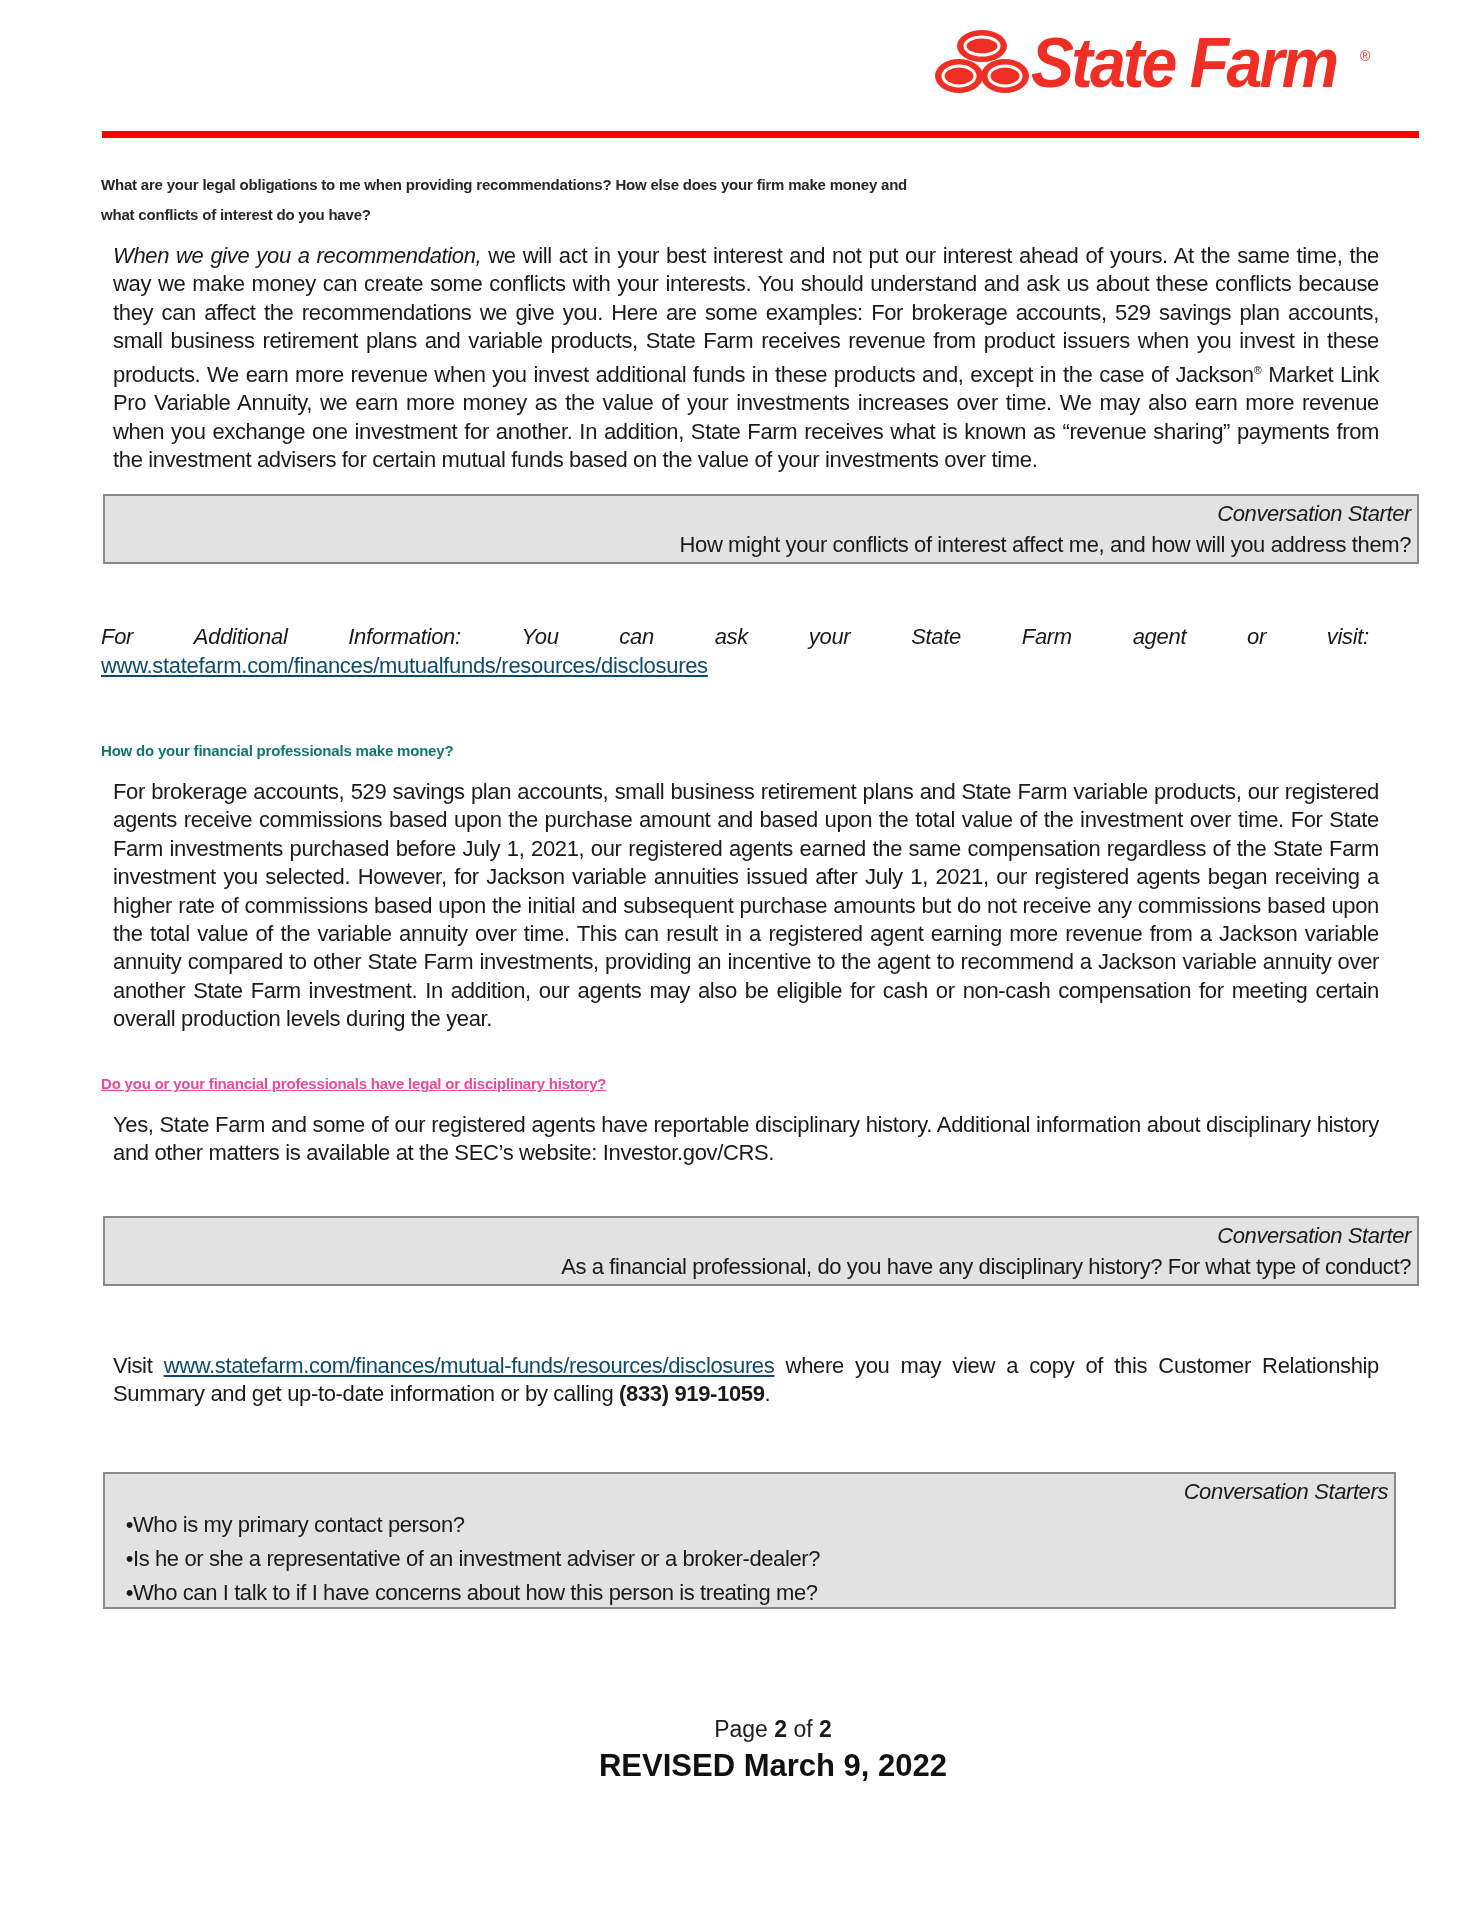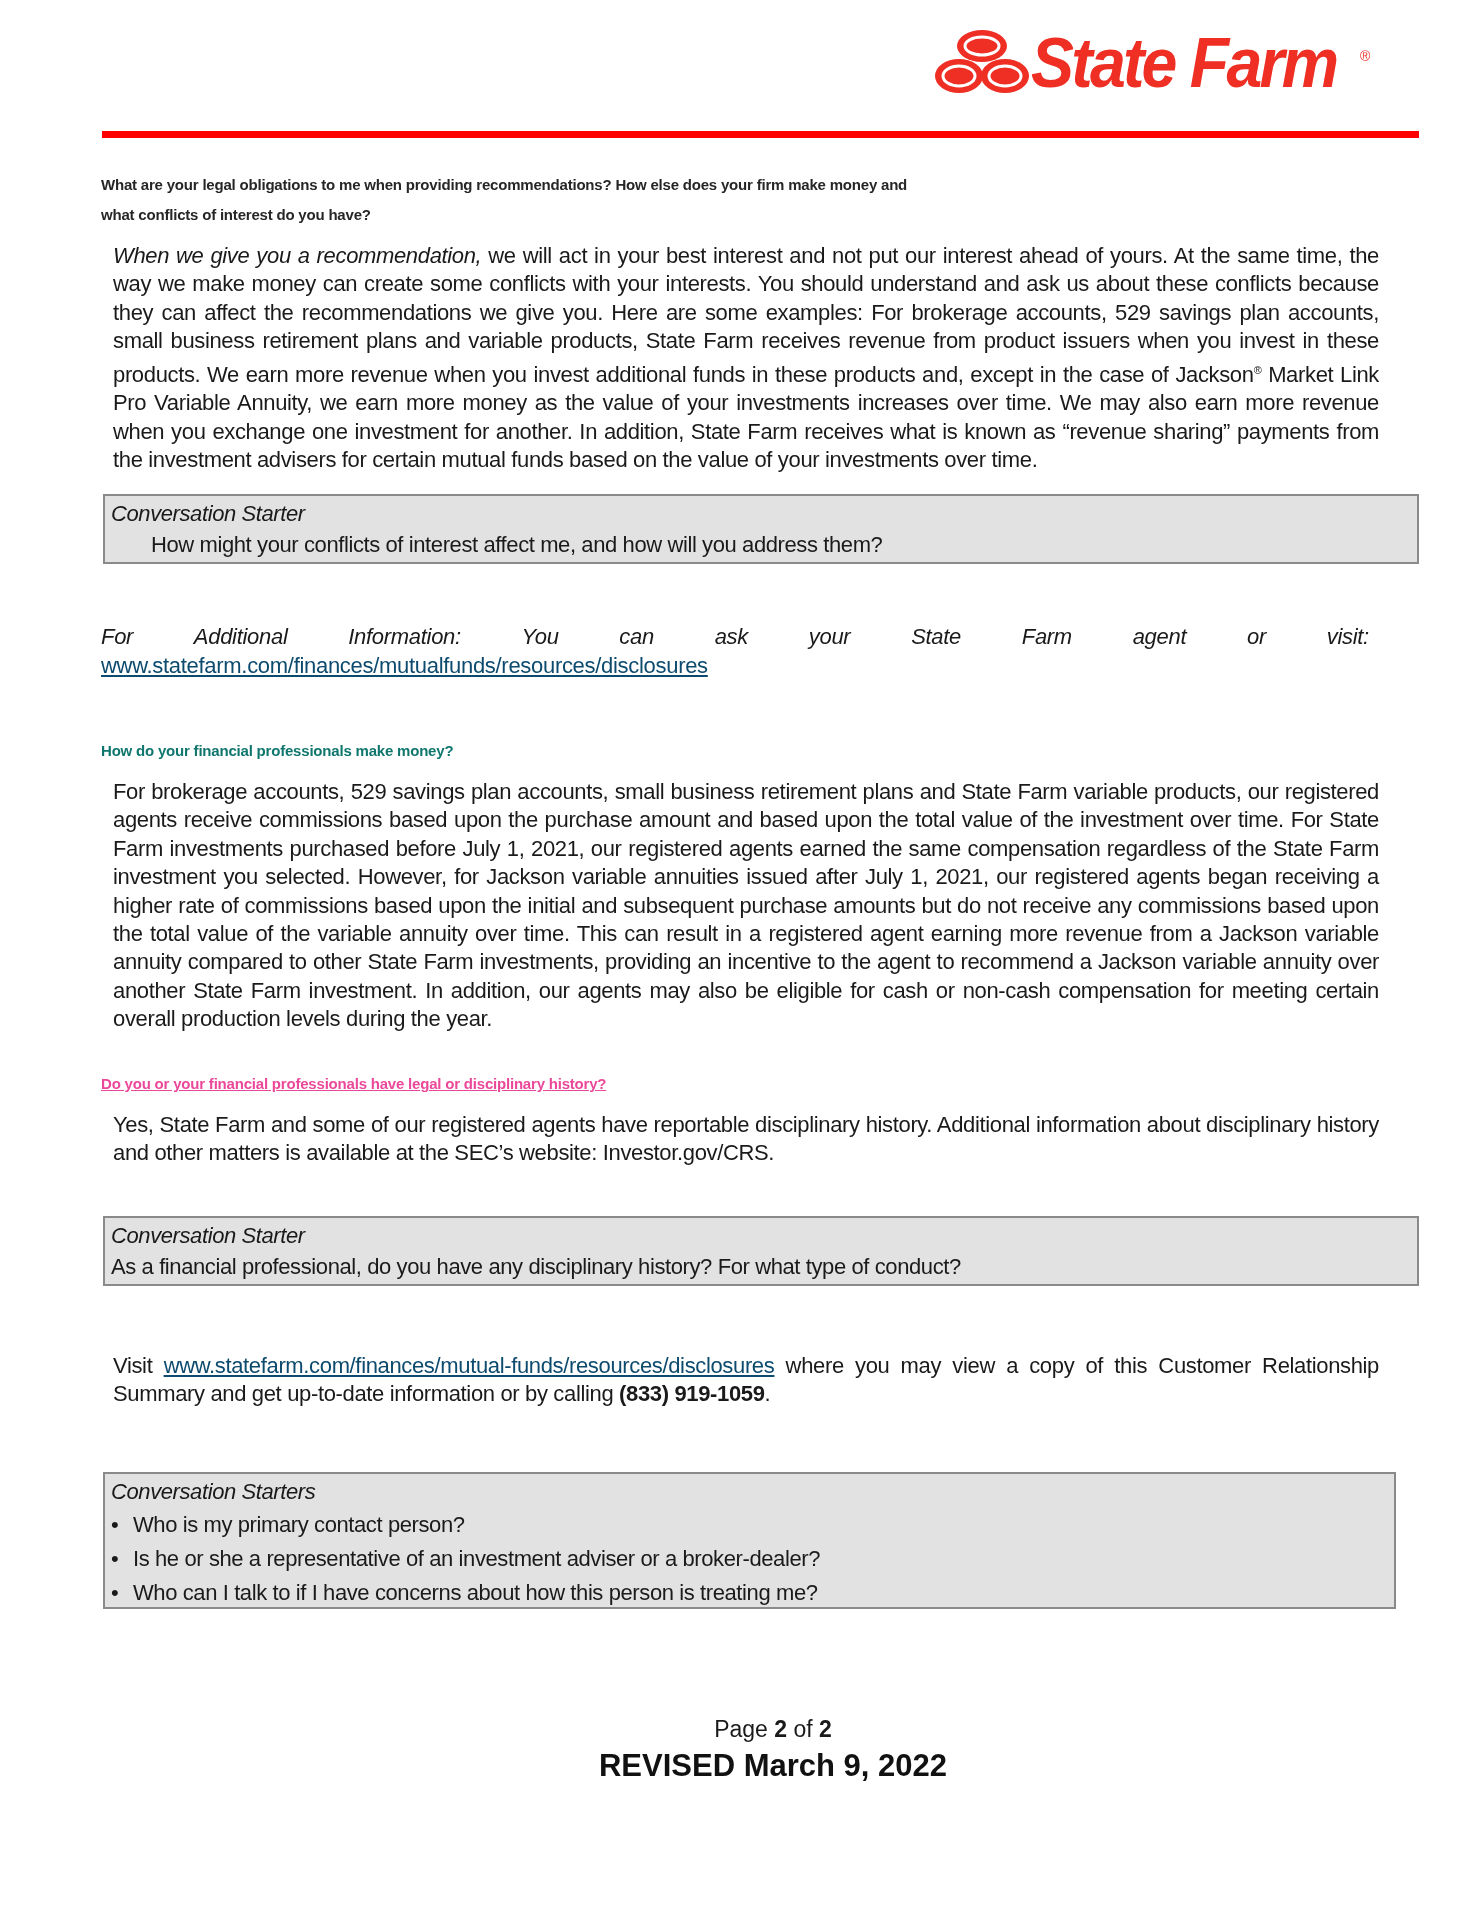--- a/index.html
+++ b/index.html
@@ -8,21 +8,21 @@
     .logo { position: absolute; left: 935px; top: 28px; height: 70px; display: flex; align-items: center; }
     .logo-mark { width: 94px; height: 68px; }
     .logo-text { font-family: "Liberation Sans", sans-serif; font-weight: bold; font-style: italic;
       color: #ef2e24; font-size: 70px; letter-spacing: -3px; line-height: 70px; margin-left: 2px; transform: scaleX(0.92); transform-origin: left center; }
     .logo-reg { font-family: "Liberation Sans", sans-serif; color: #ef2e24; font-size: 14px; position: absolute; left: 1360px; top: 48px; }
     .red-rule { position: absolute; left: 102px; top: 131px; width: 1317px; height: 7px; background: #ff0000; }
     .content { position: absolute; left: 101px; width: 1290px; }
     .h { font-weight: bold; font-size: 15px; line-height: 30px; margin: 0; color: #262626; letter-spacing: -0.2px; }
     .p { font-size: 22px; line-height: 28.4px; margin: 12px; text-align: justify; letter-spacing: -0.35px; }
     .p i { font-style: italic; }
-    .box { position: absolute; left: 103px; background: #e2e2e2; border: 2px solid #8a8a8a; box-sizing: border-box; padding: 2px 6px; }
+    .box { position: absolute; left: 103px; background: #e2e2e2; border: 2px solid #8a8a8a; box-sizing: border-box; padding: 2px 6px; text-align: right; }
     .box .label { font-style: italic; font-size: 22px; line-height: 32px; letter-spacing: -0.4px; }
     .box .line { font-size: 22px; line-height: 34px; letter-spacing: -0.4px; }
     .box .bullet { font-size: 22px; line-height: 34px; letter-spacing: -0.4px; display: flex; }
     .box .bullet .dot { width: 22px; flex: none; }
     a.link { color: #0c4a6e; text-decoration: underline; }
     .addl { position: absolute; left: 101px; top: 622px; width: 1268px; font-style: italic; font-size: 22px; line-height: 30px;
       display: flex; justify-content: space-between; letter-spacing: -0.3px; }
     .footer { position: absolute; left: 0; width: 1484px; text-align: center; padding-left: 31px; }
     sup { font-size: 11px; }
   </style>

